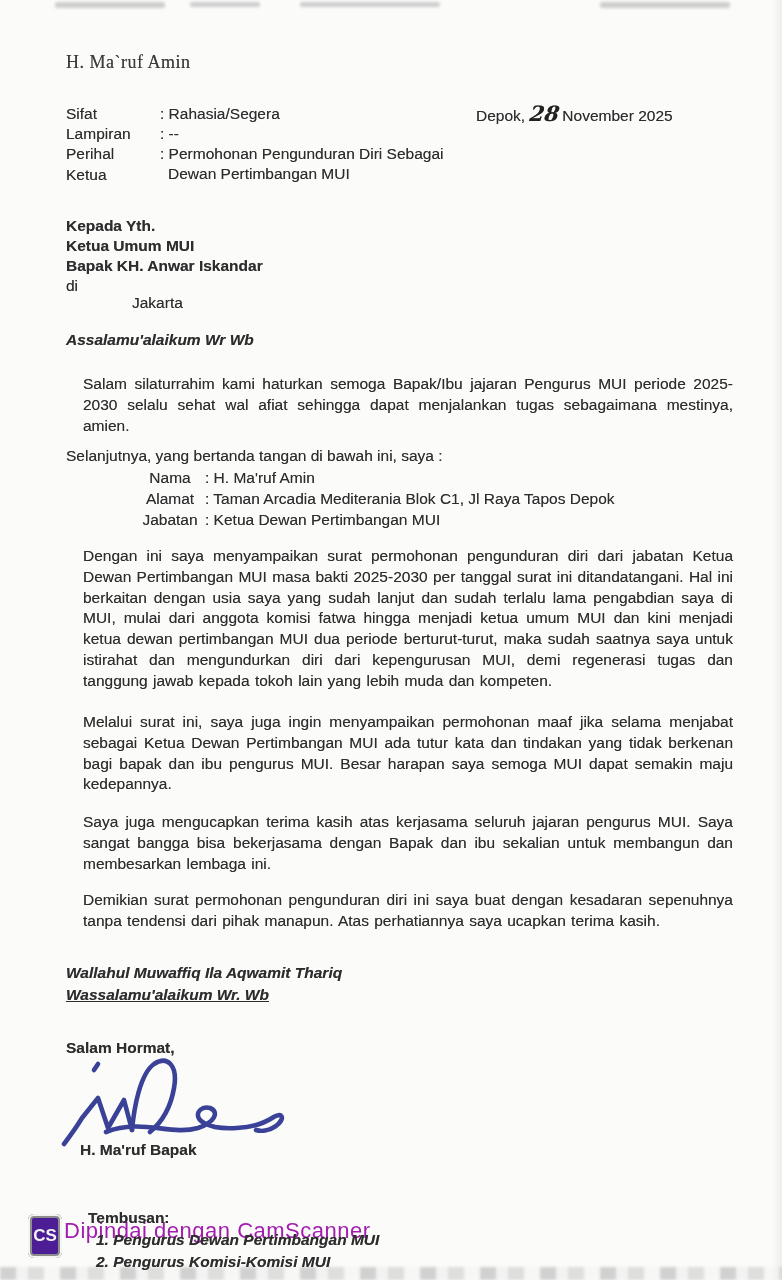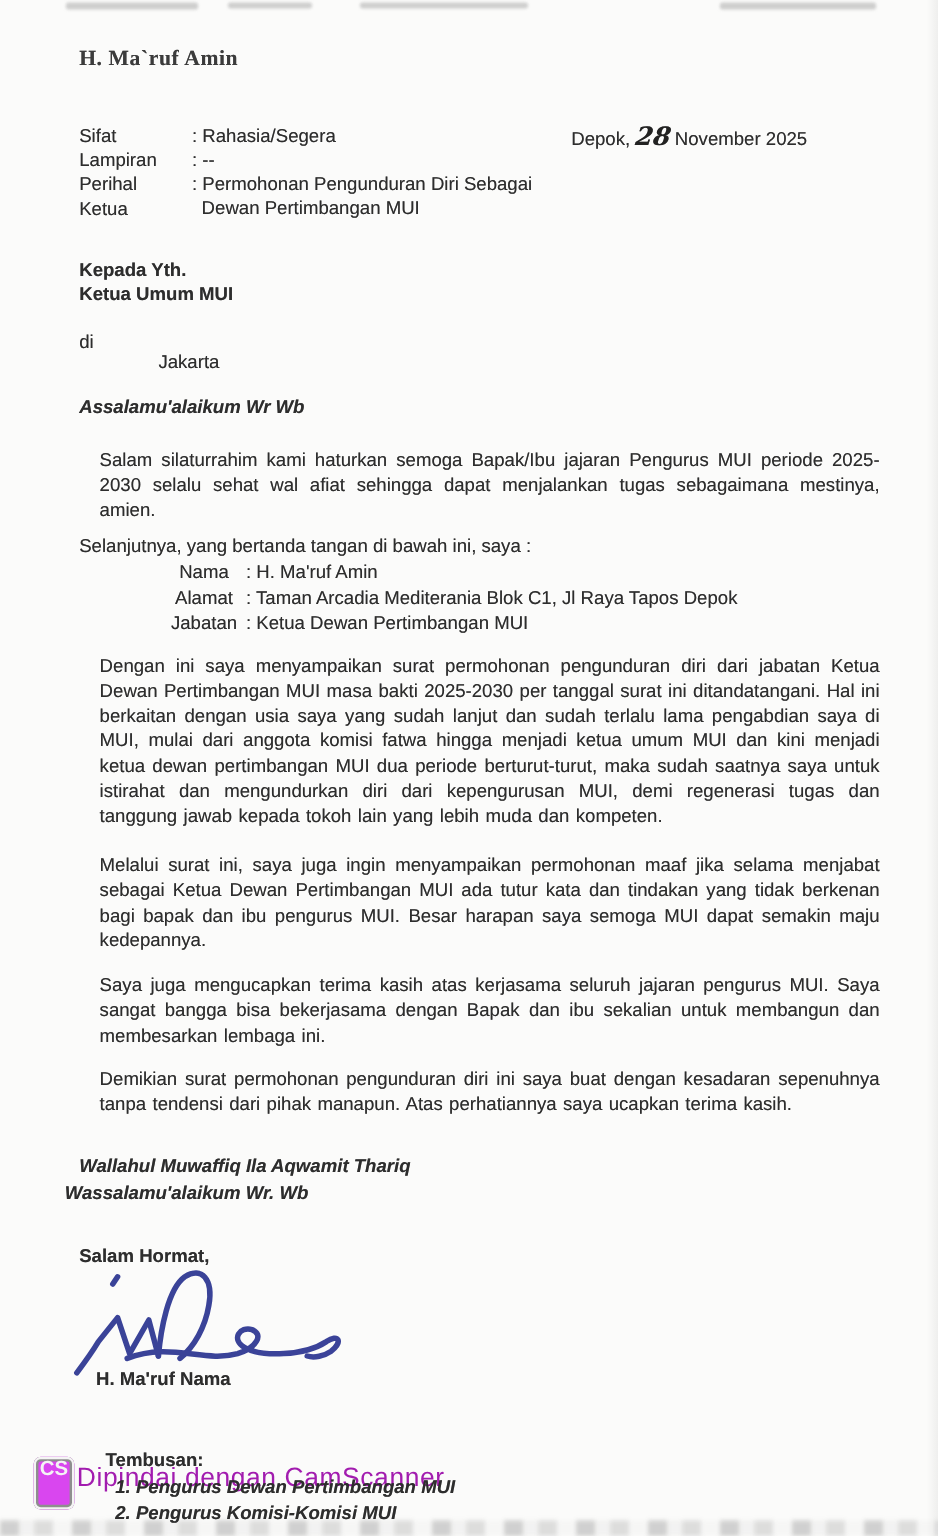--- a/index.html
+++ b/index.html
@@ -13,23 +13,23 @@
     content:"";position:absolute;top:0;right:0;width:10px;height:100%;
     background:linear-gradient(to left, rgba(0,0,0,0.05), rgba(0,0,0,0));
     pointer-events:none;
   }
   .ink{text-shadow:0 0 .5px rgba(45,45,45,.55);}
   .abs{position:absolute;}
   .fs{font-size:15.5px;line-height:20.8px;}
   .bold{font-weight:700;}
   .bi{font-weight:700;font-style:italic;}
   .header-name{
-    left:66px;top:38px;
+    left:66px;top:52px;
     font-family:"Liberation Serif", serif;
-    font-size:18px;font-weight:700;letter-spacing:.5px;color:#3b3b3b;
+    font-size:18px;font-weight:400;letter-spacing:.5px;color:#3b3b3b;
   }
   .meta-row{left:66px;width:420px;}
   .meta-label{display:inline-block;width:94px;}
   .perihal2{left:168px;}
   .dateline{left:476px;top:104px;white-space:nowrap;}
   .hand28{
     display:inline-block;
     font-family:"DejaVu Serif", serif;
     font-style:italic;font-weight:700;font-size:21px;line-height:20px;
     transform:skewX(-8deg);margin:0 3px 0 5px;color:#222;
@@ -39,22 +39,22 @@
   .id-label{display:inline-block;width:70px;text-align:center;}
   .sig-svg{left:58px;top:1056px;}
   .tembusan-item{left:96px;position:absolute;z-index:2;font-style:italic;}
   .wm-text{
     left:64px;top:1218px;z-index:1;
     font-size:22px;color:#a21caf;letter-spacing:.5px;white-space:nowrap;
     font-family:"Liberation Sans", sans-serif;
   }
   .wm-badge{
     left:28px;top:1214px;z-index:1;width:34px;height:44px;
-    background:#d946ef;border-radius:6px;
-    display:flex;justify-content:center;
+    background:#4c1d95;border-radius:6px;
+    display:flex;align-items:center;justify-content:center;
     color:#f4f4f4;font-weight:700;font-size:17px;
     box-shadow:inset 0 0 0 2px #f4f4f4, inset 0 0 0 4px #8e8e8e;
   }
   .artifact{
     position:absolute;background:rgba(150,150,150,.45);
     filter:blur(1.5px);border-radius:2px;
   }
   .bottom-band{
     position:absolute;left:0;top:1267px;width:782px;height:13px;
     background:repeating-linear-gradient(90deg,
@@ -85,20 +85,21 @@
     <span class="meta-label">Perihal</span><span>: Permohonan Pengunduran Diri Sebagai Ketua</span>
   </div>
   <div class="abs fs ink perihal2" style="top:164px;">Dewan Pertimbangan MUI</div>
 
   <div class="abs fs ink dateline">
     <span>Depok,</span><span class="hand28">28</span><span>November 2025</span>
   </div>
 
   <div class="abs fs ink bold" style="left:66px;top:216px;">Kepada Yth.</div>
   <div class="abs fs ink bold" style="left:66px;top:236px;">Ketua Umum MUI</div>
+  <div class="abs fs ink bold" style="left:66px;top:256px;">Bapak KH. Anwar Iskandar</div>
   <div class="abs fs ink" style="left:66px;top:276px;">di</div>
   <div class="abs fs ink" style="left:132px;top:293px;">Jakarta</div>
 
   <div class="abs fs ink bi" style="left:66px;top:330px;">Assalamu'alaikum Wr Wb</div>
 
   <div class="abs para fs ink" style="top:374px;">Salam silaturrahim kami haturkan semoga Bapak/Ibu jajaran Pengurus MUI periode 2025-2030 selalu sehat wal afiat sehingga dapat menjalankan tugas sebagaimana mestinya, amien.</div>
 
   <div class="abs fs ink" style="left:66px;top:446px;">Selanjutnya, yang bertanda tangan di bawah ini, saya :</div>
   <div class="abs fs ink id-row" style="top:468px;">
     <span class="id-label">Nama</span><span>: H. Ma'ruf Amin</span>
@@ -109,34 +110,34 @@
   <div class="abs fs ink id-row" style="top:510px;">
     <span class="id-label">Jabatan</span><span>: Ketua Dewan Pertimbangan MUI</span>
   </div>
 
   <div class="abs para fs ink" style="top:546px;">Dengan ini saya menyampaikan surat permohonan pengunduran diri dari jabatan Ketua Dewan Pertimbangan MUI masa bakti 2025-2030 per tanggal surat ini ditandatangani. Hal ini berkaitan dengan usia saya yang sudah lanjut dan sudah terlalu lama pengabdian saya di MUI, mulai dari anggota komisi fatwa hingga menjadi ketua umum MUI dan kini menjadi ketua dewan pertimbangan MUI dua periode berturut-turut, maka sudah saatnya saya untuk istirahat dan mengundurkan diri dari kepengurusan MUI, demi regenerasi tugas dan tanggung jawab kepada tokoh lain yang lebih muda dan kompeten.</div>
   <div class="abs para fs ink" style="top:712px;">Melalui surat ini, saya juga ingin menyampaikan permohonan maaf jika selama menjabat sebagai Ketua Dewan Pertimbangan MUI ada tutur kata dan tindakan yang tidak berkenan bagi bapak dan ibu pengurus MUI. Besar harapan saya semoga MUI dapat semakin maju kedepannya.</div>
   <div class="abs para fs ink" style="top:812px;">Saya juga mengucapkan terima kasih atas kerjasama seluruh jajaran pengurus MUI. Saya sangat bangga bisa bekerjasama dengan Bapak dan ibu sekalian untuk membangun dan membesarkan lembaga ini.</div>
   <div class="abs fs ink bi" style="left:66px;top:963px;">Wallahul Muwaffiq Ila Aqwamit Thariq</div>
 
   <div class="abs para fs ink" style="top:890px;">Demikian surat permohonan pengunduran diri ini saya buat dengan kesadaran sepenuhnya tanpa tendensi dari pihak manapun. Atas perhatiannya saya ucapkan terima kasih.</div>
-  <div class="abs fs ink bi" style="left:54px;top:985px;">Wassalamu'alaikum Wr. Wb</div>
+  <div class="abs fs ink bi" style="left:66px;top:985px;text-decoration:underline;">Wassalamu'alaikum Wr. Wb</div>
 
   <div class="abs fs ink bold" style="left:66px;top:1038px;">Salam Hormat,</div>
 
   <svg class="abs sig-svg" width="250" height="92" viewBox="0 0 250 92">
     <g fill="none" stroke="#2a3390" stroke-width="4.6" stroke-linecap="round" stroke-linejoin="round" opacity="0.92">
       <path d="M36,14 l4,-6"></path>
       <path d="M6,88 C12,80 18,72 24,62 L40,42 L50,72 L66,44 L74,74"></path>
       <path d="M74,74 C76,52 82,18 96,8 C110,-1 120,10 116,32 C113,50 104,66 92,76"></path>
       <path d="M48,76 C84,62 112,80 140,72 C156,67 162,56 152,52 C142,49 134,60 146,67 C160,75 196,74 214,62 C224,55 228,62 218,70 C212,74 204,76 198,74"></path>
     </g>
   </svg>
 
-  <div class="abs fs ink bold" style="left:80px;top:1140px;">H. Ma'ruf Nama</div>
+  <div class="abs fs ink bold" style="left:80px;top:1140px;">H. Ma'ruf Bapak</div>
 
   <div class="abs wm-badge">
     <span>CS</span>
   </div>
   <div class="abs wm-text">Dipindai dengan CamScanner</div>
 
   <div class="abs fs ink bold" style="left:88px;top:1208px;z-index:2;">Tembusan:</div>
   <div class="tembusan-item fs ink bold" style="top:1230px;">1. Pengurus Dewan Pertimbangan MUI</div>
   <div class="tembusan-item fs ink bold" style="top:1252px;">2. Pengurus Komisi-Komisi MUI</div>
 

